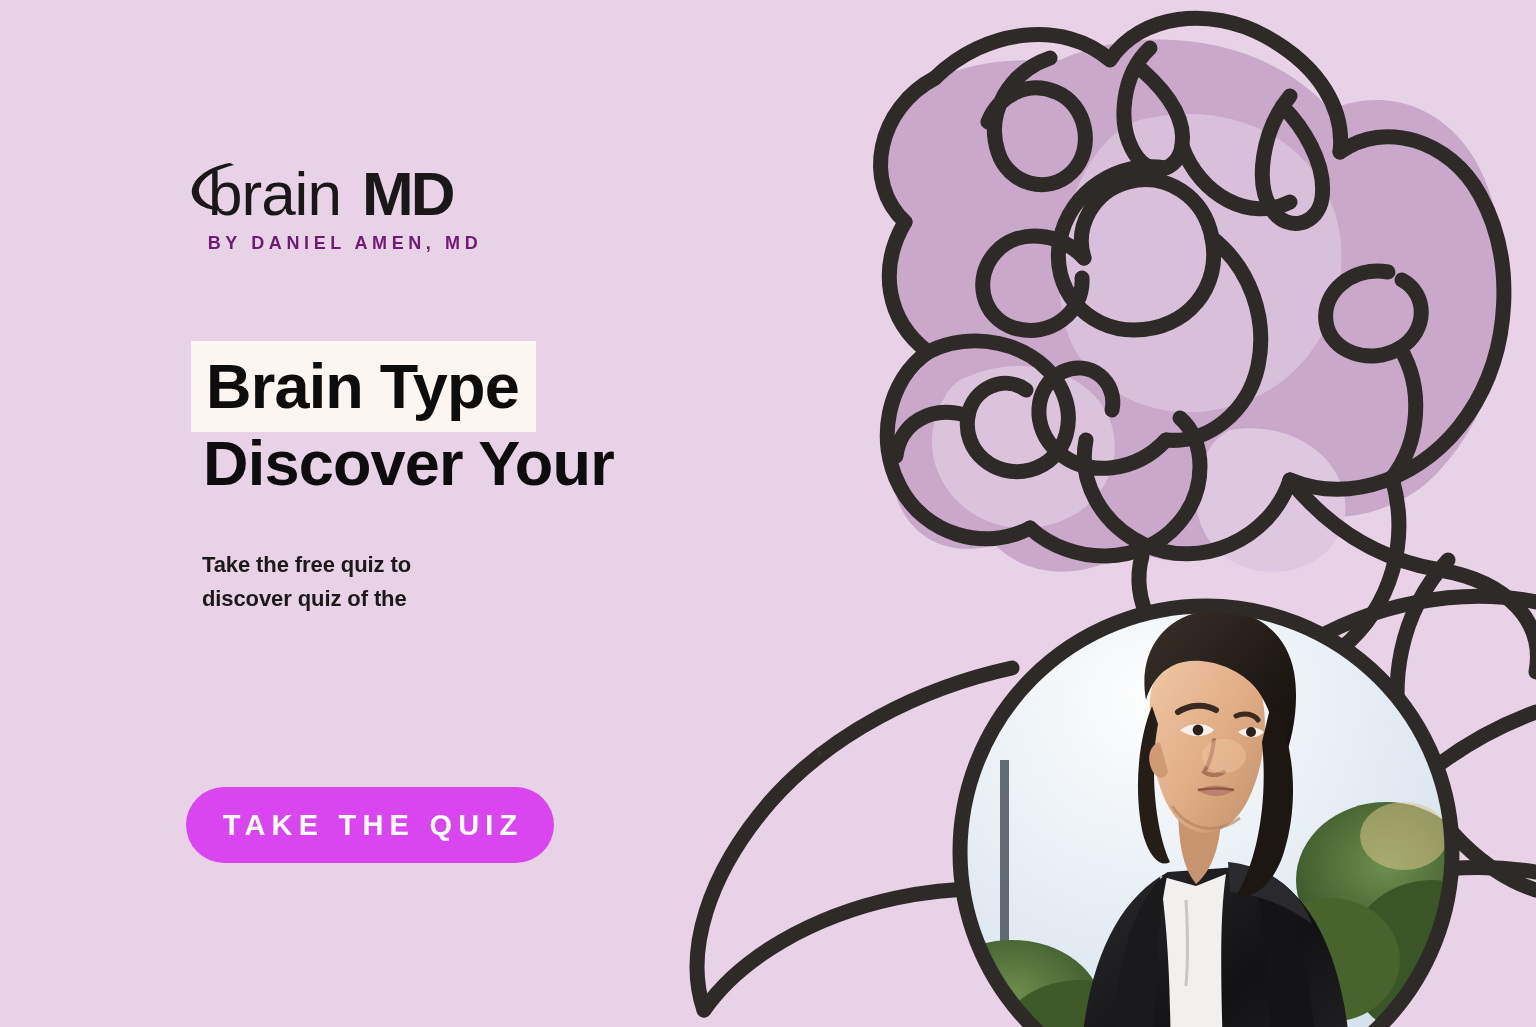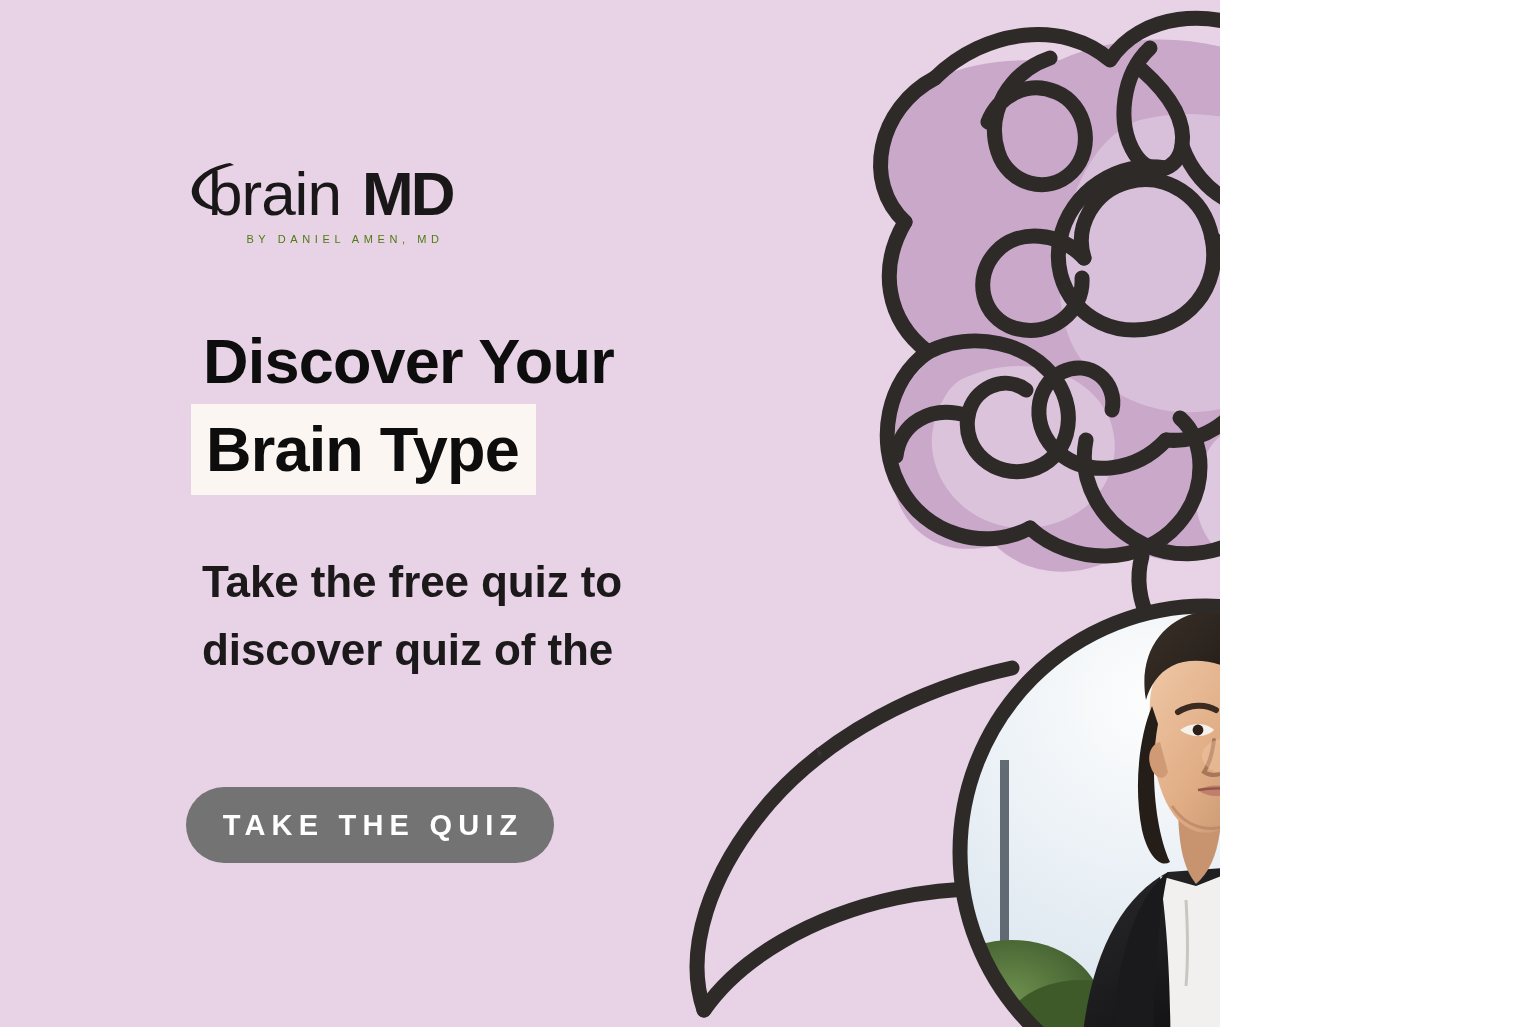--- a/index.html
+++ b/index.html
@@ -2,21 +2,21 @@
 <html><head>
 <meta charset="utf-8">
 <style>
   html, body {
     margin: 0;
     padding: 0;
     background: #ffffff;
   }
   #banner {
     position: relative;
-    width: 1220px;
+    width: 1536px;
     height: 1027px;
     overflow: hidden;
     background: #e7d2e6;
     font-family: "Liberation Sans", sans-serif;
   }
 
   
   #art {
     position: absolute;
     inset: 0;
@@ -41,24 +41,24 @@
     top: 157px;
     width: 330px;
   }
   #logo-word {
     position: relative;
     height: 72px;
   }
   #logo-word svg { display: block; }
   #logo-sub {
     margin-top: 4px;
-    font-size: 11px;
+    font-size: 18px;
     letter-spacing: 4.6px;
-    font-weight: 400;
-    color: #4d7c0f;
+    font-weight: 700;
+    color: #701a75;
     text-align: center;
     width: 318px;
     white-space: nowrap;
   }
 
   
   #headline {
     position: absolute;
     left: 10px;
     top: 330px;
@@ -80,38 +80,38 @@
     margin-top: 11px;
     margin-left: -5px;
   }
 
   
   #subcopy {
     position: absolute;
     left: 16px;
     top: 548px;
     width: 470px;
-    font-size: 44px;
+    font-size: 22px;
     font-weight: 700;
     line-height: 1.55;
     letter-spacing: -0.1px;
     color: #1b1919;
   }
   #subcopy span { display: block; white-space: nowrap; }
 
   
   #cta {
     position: absolute;
     left: 0px;
     top: 787px;
     width: 368px;
     height: 76px;
     border: none;
     border-radius: 38px;
-    background: #737373;
+    background: #d946ef;
     color: #ffffff;
     font-family: "Liberation Sans", sans-serif;
     font-size: 29px;
     font-weight: 600;
     letter-spacing: 6.2px;
     text-indent: 6.2px;
     cursor: pointer;
     padding: 0;
   }
 </style>
@@ -391,22 +391,22 @@
 
           <path d="M 44 6 C 20 10, 4 24, 6 37 C 8 48, 22 54, 38 53 C 24 50, 14 44, 13 35 C 12 24, 26 13, 48 8 Z" fill="#1a1718"></path>
           <text x="22" y="58" font-family="Liberation Sans, sans-serif" font-size="62" font-weight="400" fill="#1a1718" letter-spacing="-1">brain</text>
           <text x="176" y="58" font-family="Liberation Sans, sans-serif" font-size="62" font-weight="700" fill="#1a1718" letter-spacing="-3">MD</text>
         </svg>
       </div>
       <div id="logo-sub">BY DANIEL AMEN, MD</div>
     </div>
 
     <div id="headline">
+      <div class="hl-line" id="hl-line2">Brain Type</div>
       <div class="hl-line" id="hl-line1">Discover Your</div>
-      <div class="hl-line" id="hl-line2">Brain Type</div>
     </div>
 
     <div id="subcopy">
       <span>Take the free quiz to</span>
       <span>discover quiz of the</span>
     </div>
 
     <button id="cta">TAKE THE QUIZ</button>
   </div>
 </div>

